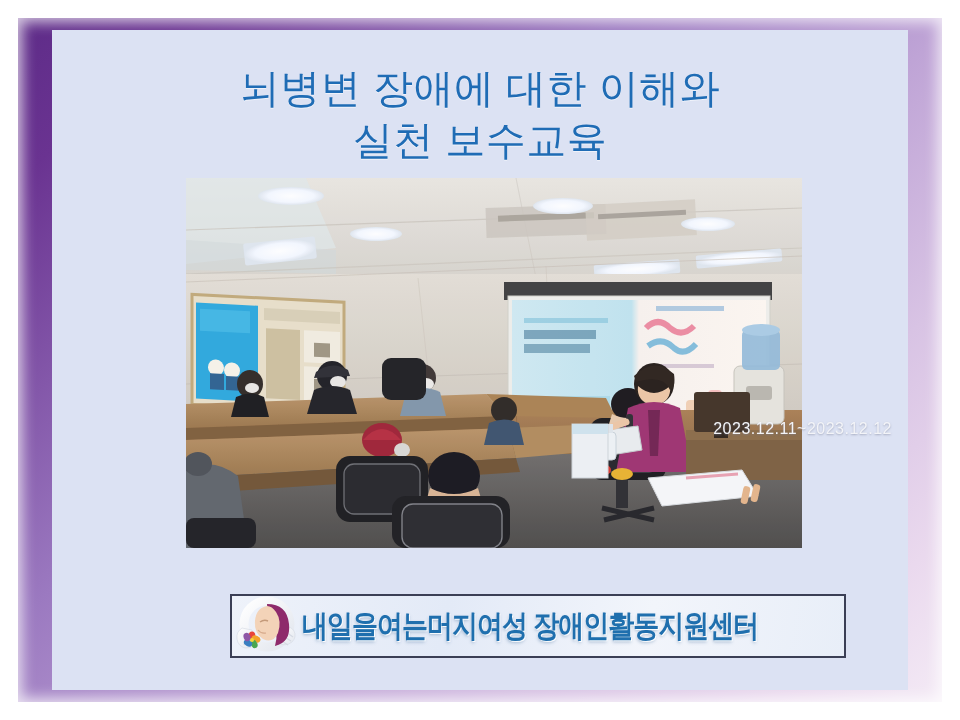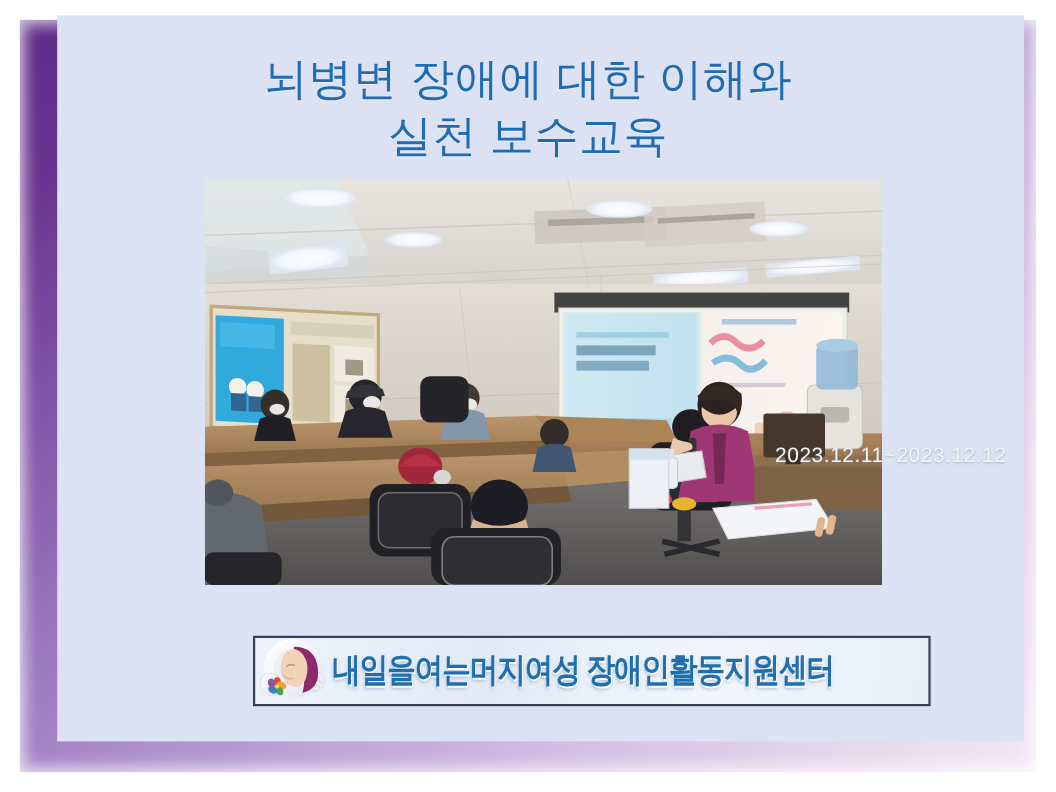--- a/index.html
+++ b/index.html
@@ -24,24 +24,23 @@
     pointer-events:none;
   }
   #frame-soft{
     position:absolute;left:14px;top:14px;width:932px;height:692px;
     box-shadow:inset 0 0 14px 8px rgba(255,255,255,.75);
     pointer-events:none;
   }
 
   
   #slide-canvas{
-    position:absolute;left:52px;top:14px;width:856px;height:660px;
+    position:absolute;left:52px;top:30px;width:856px;height:660px;
     background:#dce2f3;
     overflow:hidden;
-    padding-left:23px;
   }
 
   
   #title-block{
     position:absolute;left:0;top:32px;width:856px;
     text-align:center;
     color:#1f6cb5;
     font-size:40px;
     line-height:1.30;
     font-weight:400;
@@ -55,21 +54,21 @@
     position:absolute;left:134px;top:148px;width:616px;height:370px;
     overflow:hidden;
     -webkit-mask-image:radial-gradient(125% 125% at 50% 50%,#000 78%,rgba(0,0,0,.25) 93%,rgba(0,0,0,0) 100%);
     mask-image:radial-gradient(125% 125% at 50% 50%,#000 78%,rgba(0,0,0,.25) 93%,rgba(0,0,0,0) 100%);
   }
   #photo svg{display:block;width:616px;height:370px;}
 
   
   #date-text{
     position:absolute;right:16px;top:390px;
-    font-size:19px;
+    font-size:16px;
     color:#f3f4f8;
     letter-spacing:.5px;
     text-shadow:0 1px 2px rgba(120,125,150,.55);
   }
 
   
   #logo-bar{
     position:absolute;left:178px;top:564px;width:616px;height:64px;
     background:linear-gradient(100deg,#eef2fa 0%,#e3eaf7 35%,#f2f5fb 68%,#e8eef8 100%);
     border:2px solid #3b3f55;

